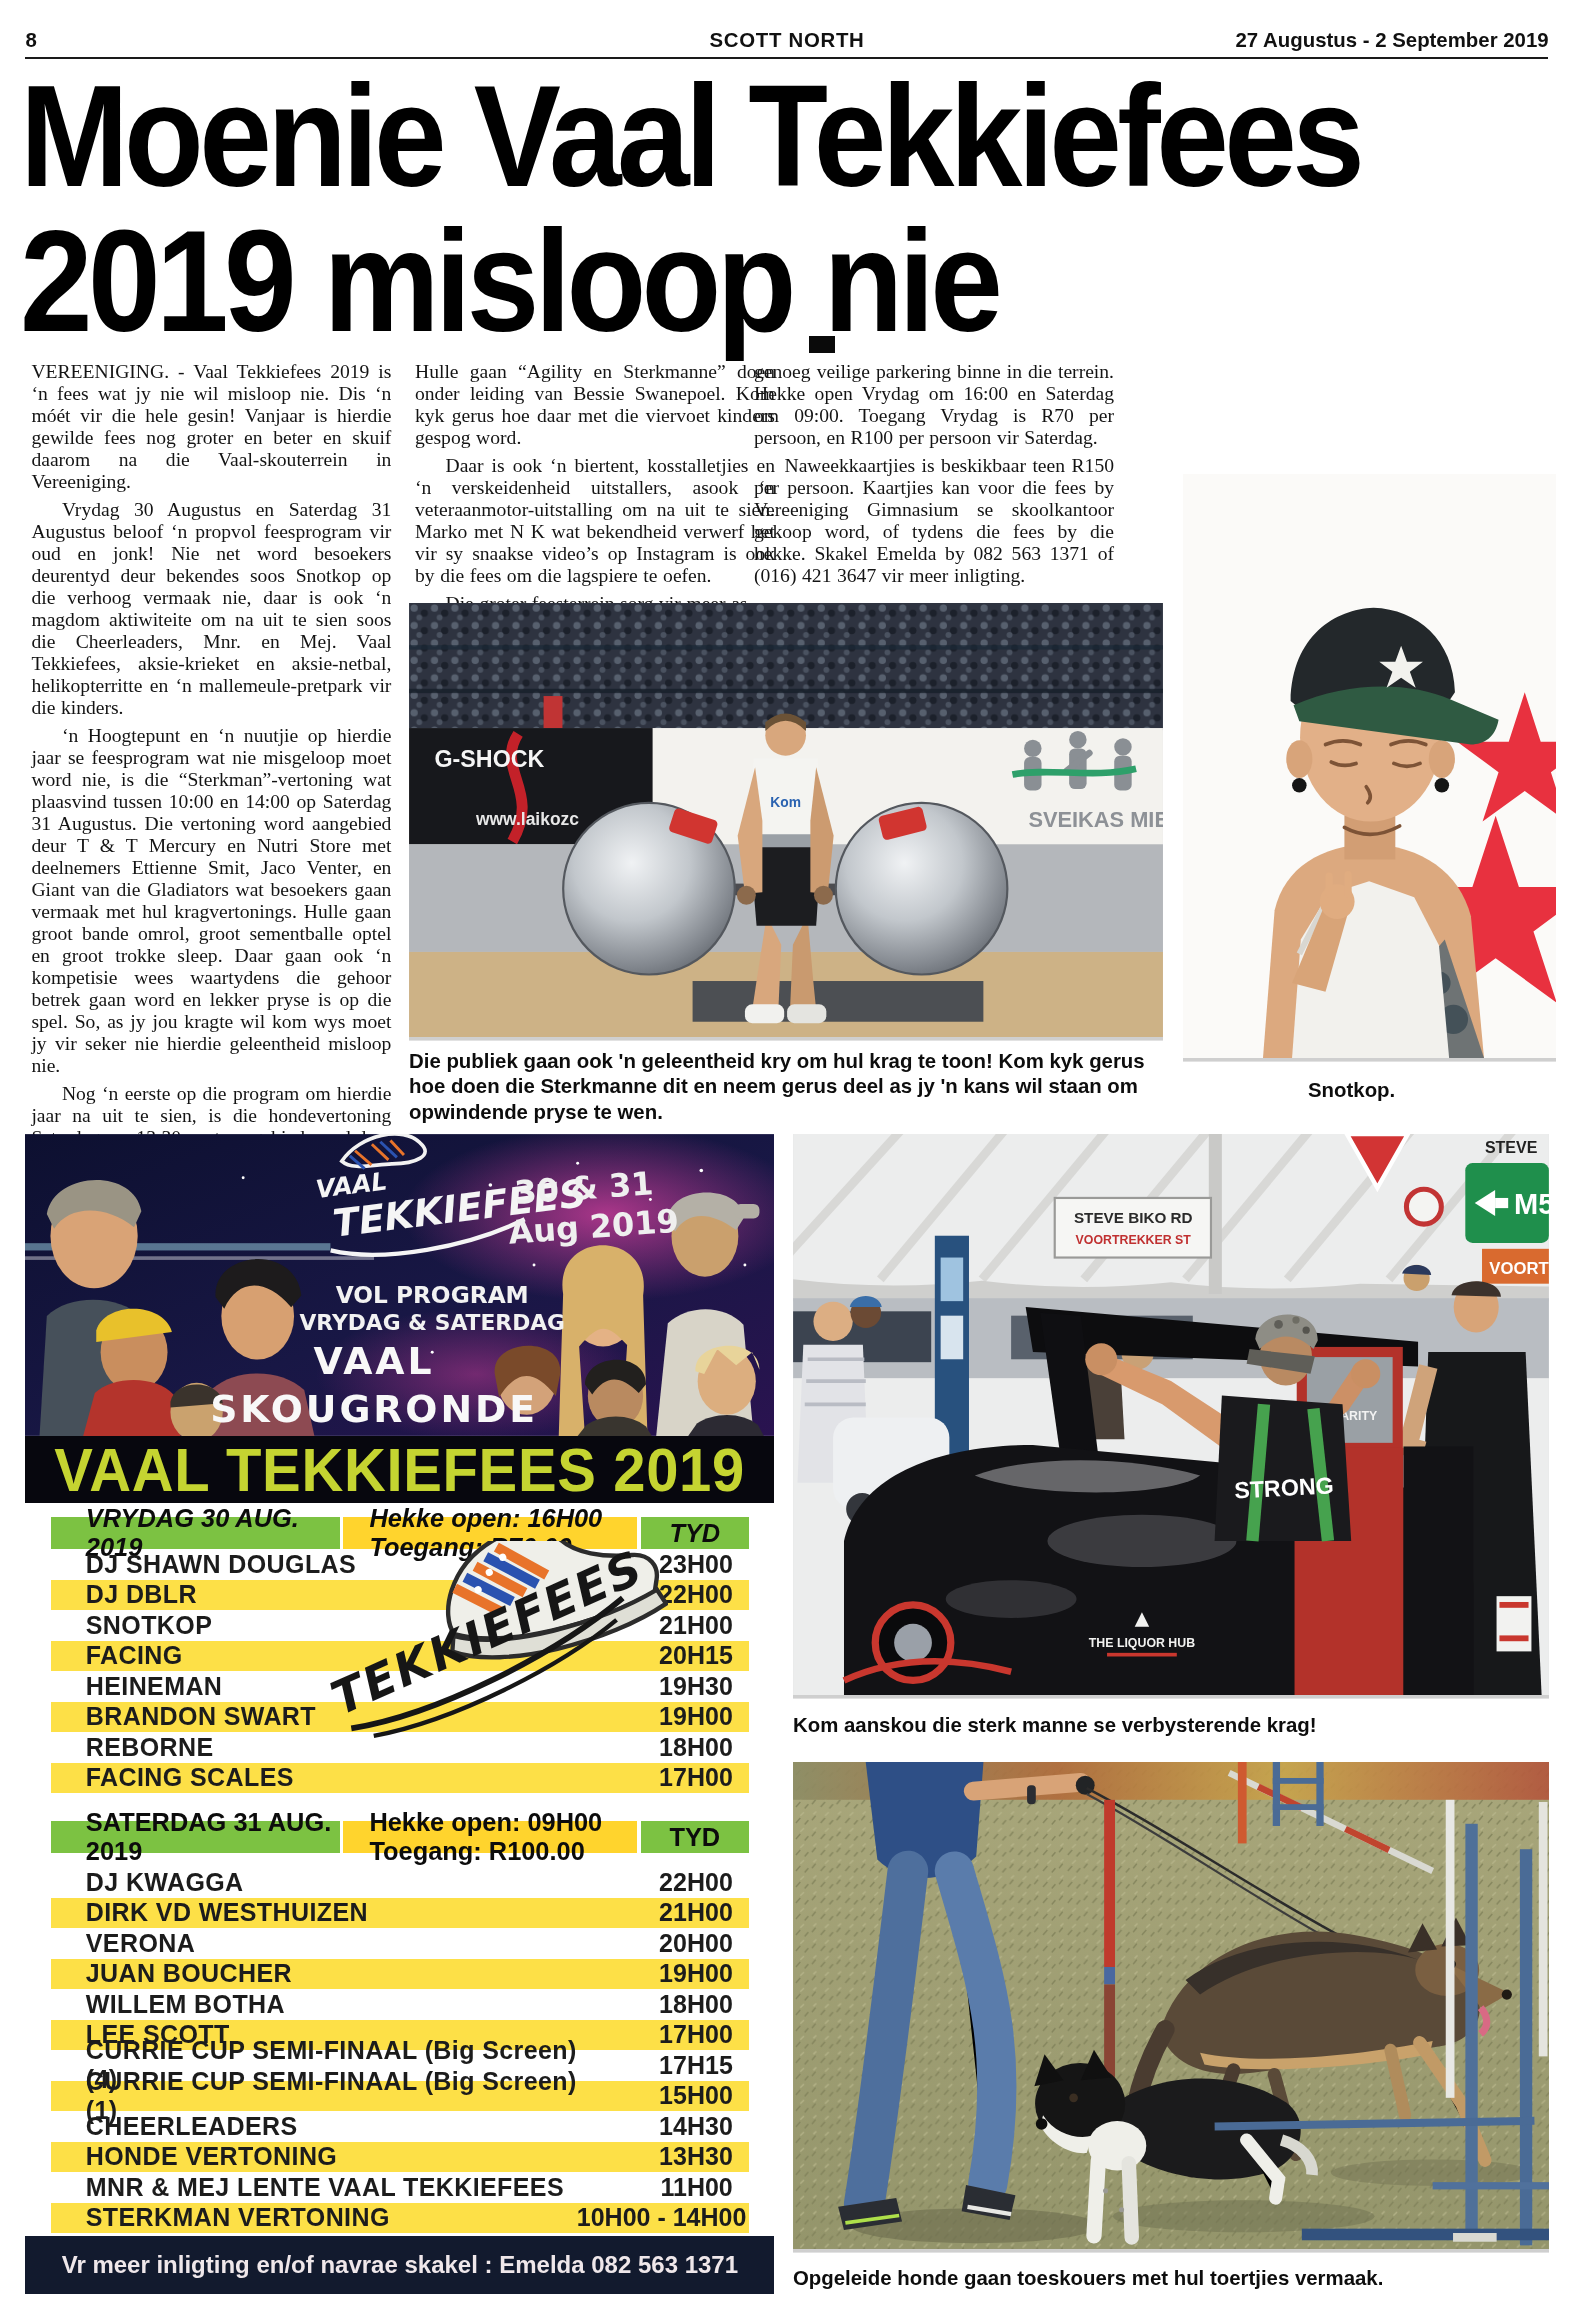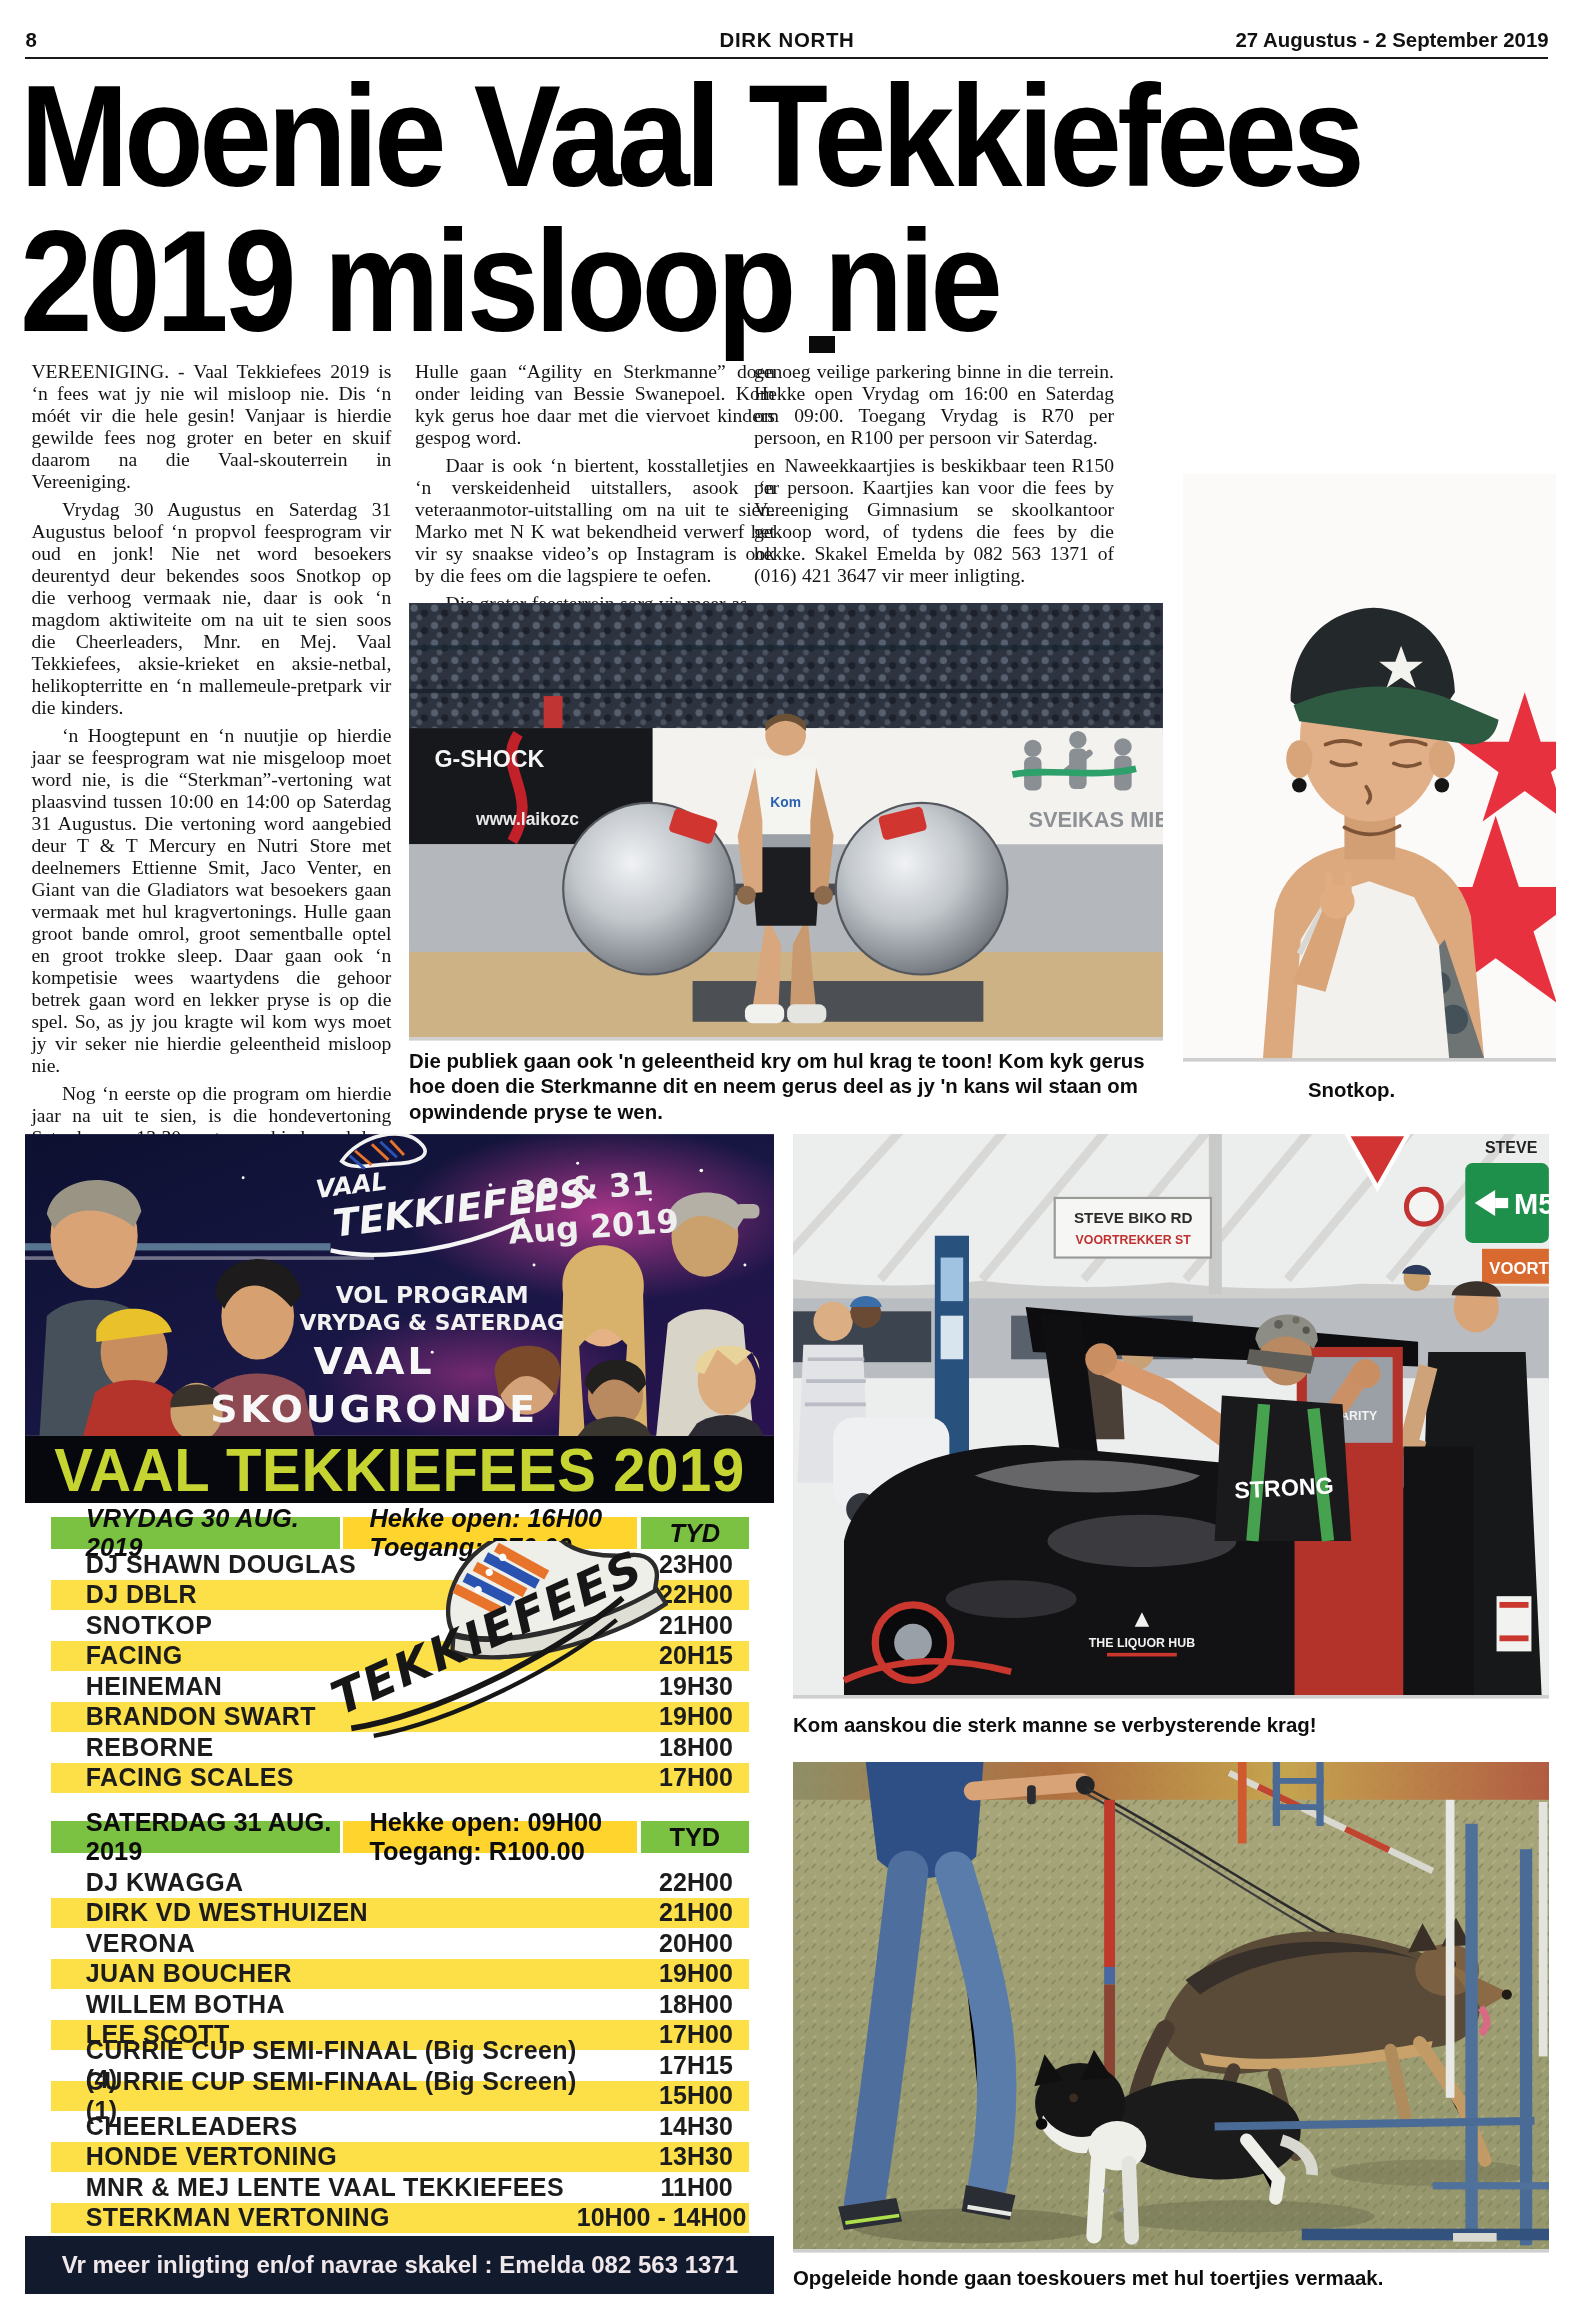--- a/index.html
+++ b/index.html
@@ -44,21 +44,21 @@
                  display:flex;align-items:center;justify-content:center;}
 
   svg text{user-select:none;}
 </style>
 </head>
 <body>
 
 <div class="page">
 
   <div class="abs mast" style="left:25.4px;top:29px;">8</div>
-  <div class="abs mast" style="left:0;top:29px;width:1574px;text-align:center;letter-spacing:0.7px;">DIRK NORTH</div>
+  <div class="abs mast" style="left:0;top:29px;width:1574px;text-align:center;letter-spacing:0.7px;">SCOTT NORTH</div>
   <div class="abs mast" style="right:25.4px;top:29px;">27 Augustus - 2 September 2019</div>
   <div class="abs mast-rule" style="left:25.4px;top:57px;width:1523px;"></div>
 
   <div class="abs headline" style="left:20.4px;top:64px;">
     <span style="display:block;">Moenie Vaal Tekkiefees</span>
     <span style="display:block;">2019 misloop nie</span>
   </div>
 
   <div class="abs bodycol" style="left:25.4px;top:355px;width:372px;">
     <p>VEREENIGING. - Vaal Tekkiefees 2019 is ‘n fees wat jy nie wil misloop nie. Dis ‘n móét vir die hele gesin! Vanjaar is hierdie gewilde fees nog groter en beter en skuif daarom na die Vaal-skouterrein in Vereeniging.</p>

